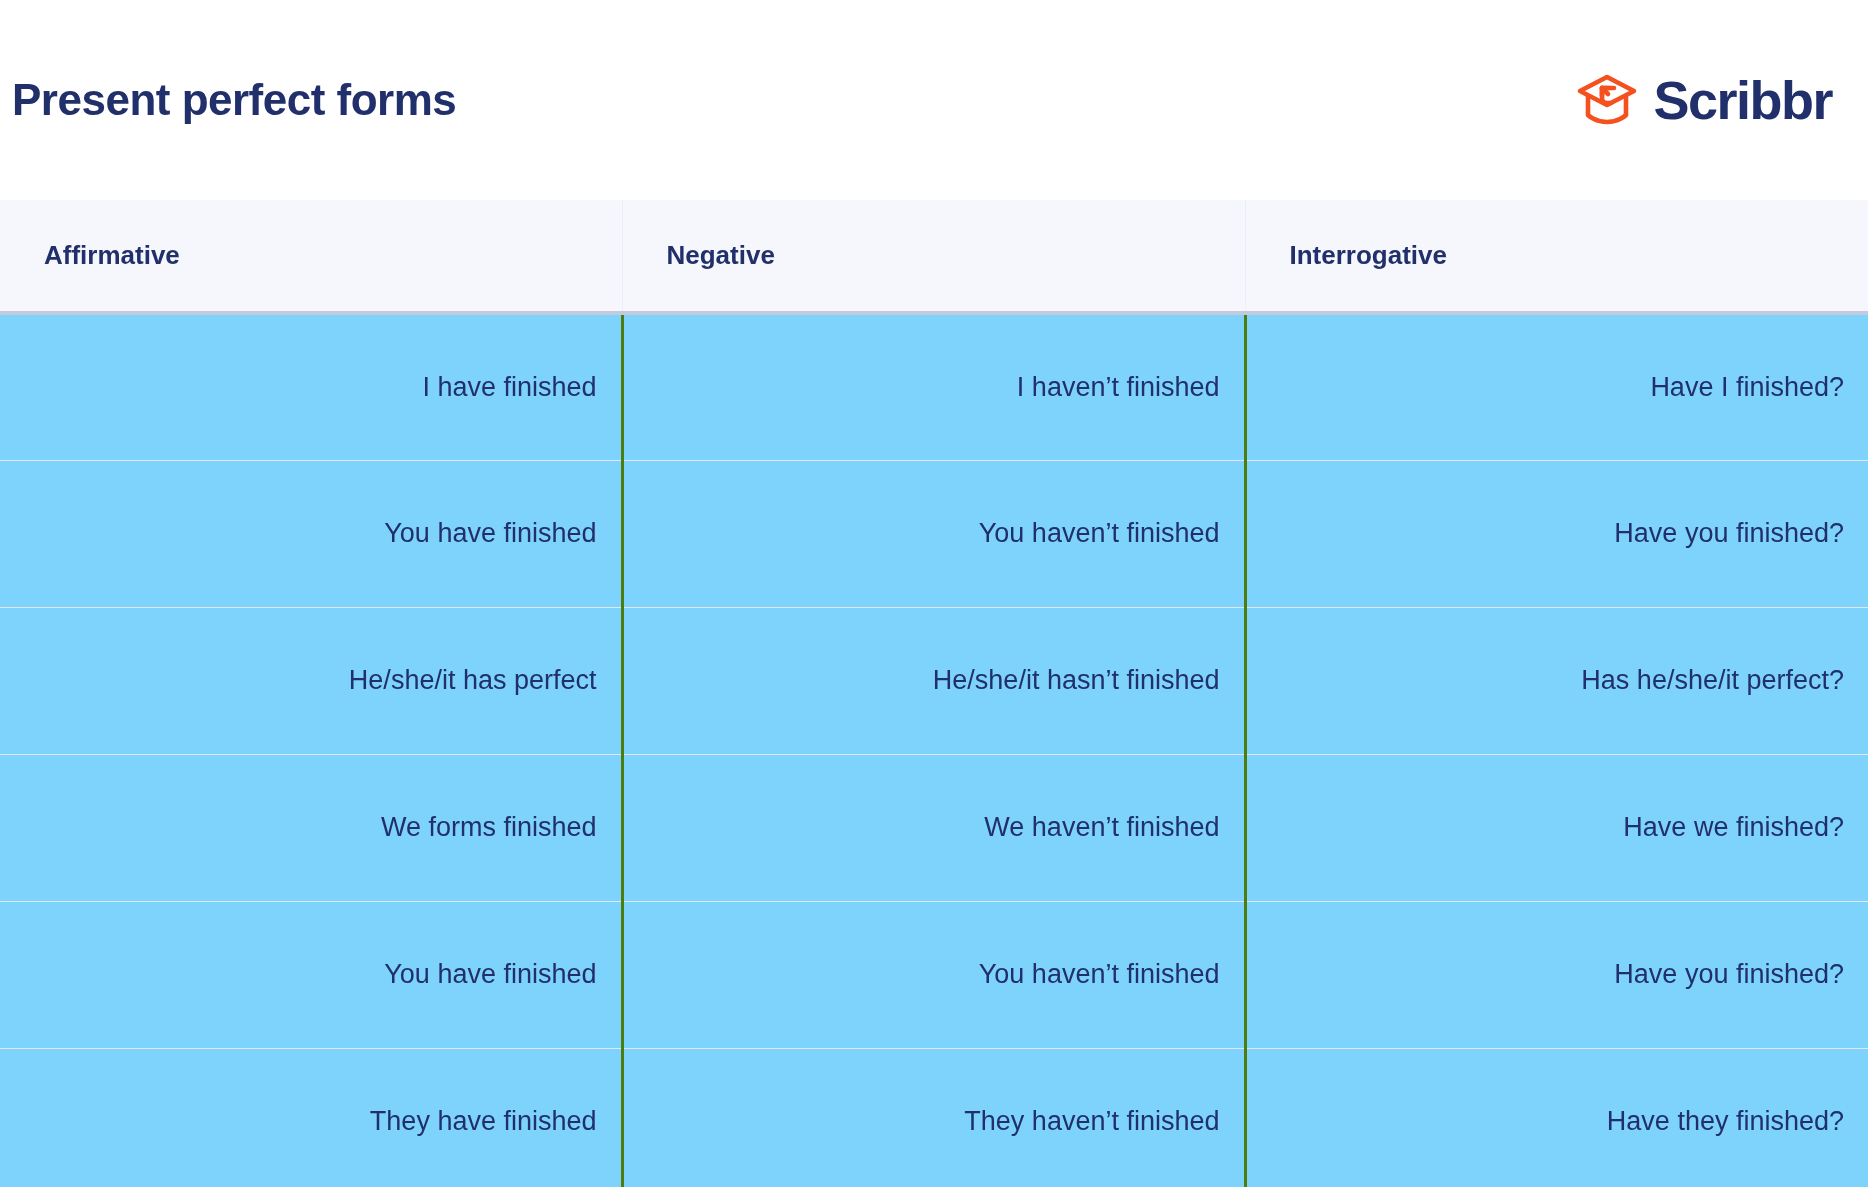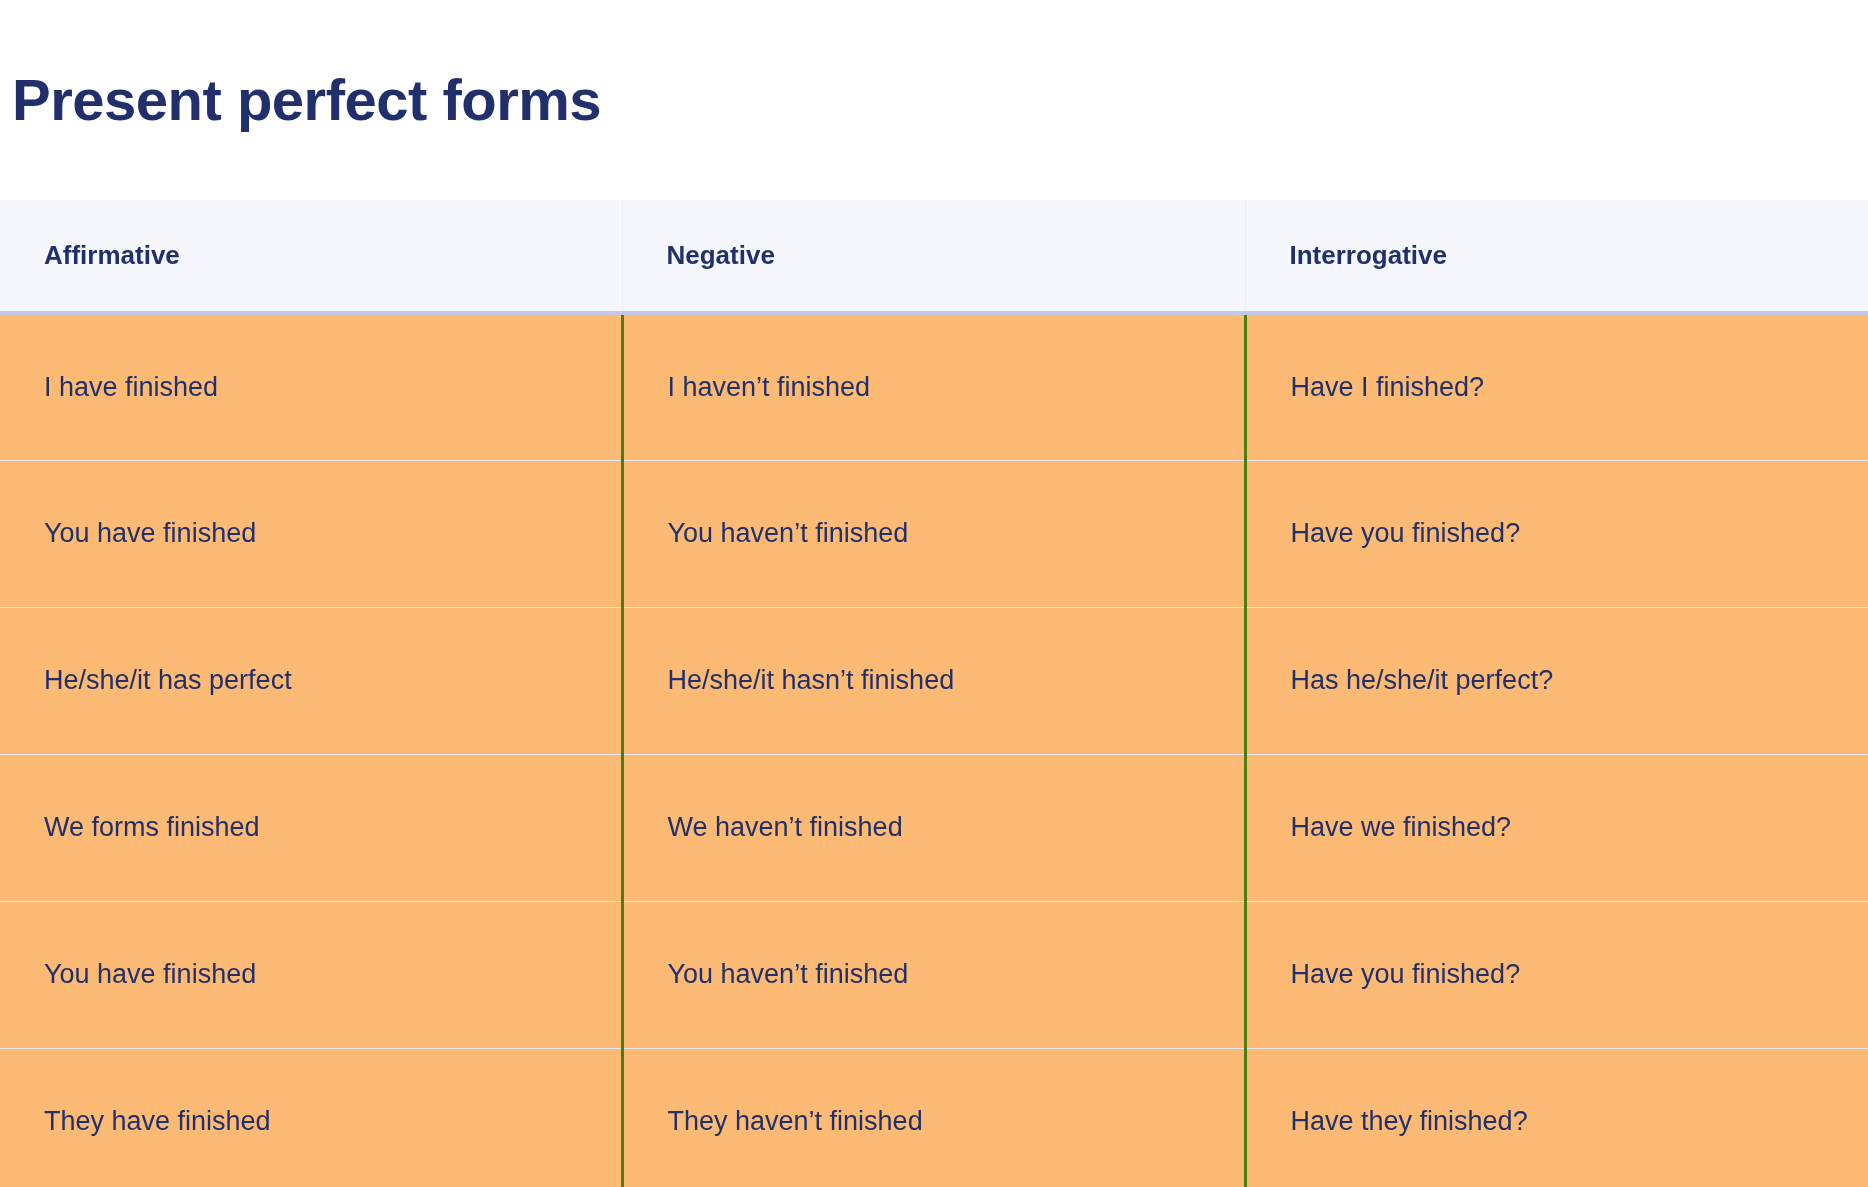--- a/index.html
+++ b/index.html
@@ -31,21 +31,21 @@
     width: 1868px;
     height: 200px;
     display: flex;
     align-items: center;
     justify-content: space-between;
     padding: 0 34px 0 8px;
     box-sizing: border-box;
   }
 
   .page-title {
-    font-size: 58px;
+    font-size: 44px;
     font-weight: bold;
     color: #21306b;
     letter-spacing: -0.5px;
     line-height: 1.05;
     margin: 0;
     padding-left: 4px;
     white-space: nowrap;
   }
 
   
@@ -98,45 +98,58 @@
     margin-left: 29px;
   }
   .forms-table thead th.col-neg,
   .forms-table thead th.col-int {
     border-left: 1px solid #eceff7;
   }
 
   .forms-table tbody td {
     height: 147px;
     vertical-align: middle;
-    text-align: left;
+    text-align: right;
     font-size: 27px;
     font-weight: normal;
     color: #21306b;
-    background: #fdba74;
+    background: #7dd3fc;
     padding: 0 24px 0 44px;
     border-bottom: 1px solid #e3e7f2;
     box-sizing: border-box;
   }
   .forms-table tbody td.col-neg,
   .forms-table tbody td.col-int {
     border-left: 3px solid #4d7c0f;
   }
   .forms-table tbody tr:last-child td {
     border-bottom: none;
   }
 </style>
 </head>
 <body>
 
 <div class="page">
 
   <div class="top-bar">
     <h1 class="page-title">Present perfect forms</h1>
 
+    <div class="logo">
+      <span class="logo-mark-wrap">
+        <svg class="logo-mark" viewBox="0 0 64 56" xmlns="http://www.w3.org/2000/svg" fill="none" stroke="#f4511e" stroke-width="4.6" stroke-linejoin="round" stroke-linecap="round">
+          <path d="M32 5 L59 19 L32 33 L5 19 Z"></path>
+          <path d="M13 24 L13 43 C13 43 20 50 32 50 C44 50 51 43 51 43 L51 24"></path>
+          <path d="M39 16 L27 16 L27 26 C27 28.8 29.2 31 32 31 L36 31"></path>
+          <path d="M27 16 L33 22"></path>
+          <path d="M27 16 L27 23.5"></path>
+          <path d="M27 16 L34.5 16"></path>
+        </svg>
+      </span>
+      <span class="logo-word">Scribbr</span>
+    </div>
   </div>
 
   <table class="forms-table">
     <colgroup>
       <col class="c1">
         <col class="c2">
         <col class="c3">
     </colgroup>
     <thead>
       <tr>

